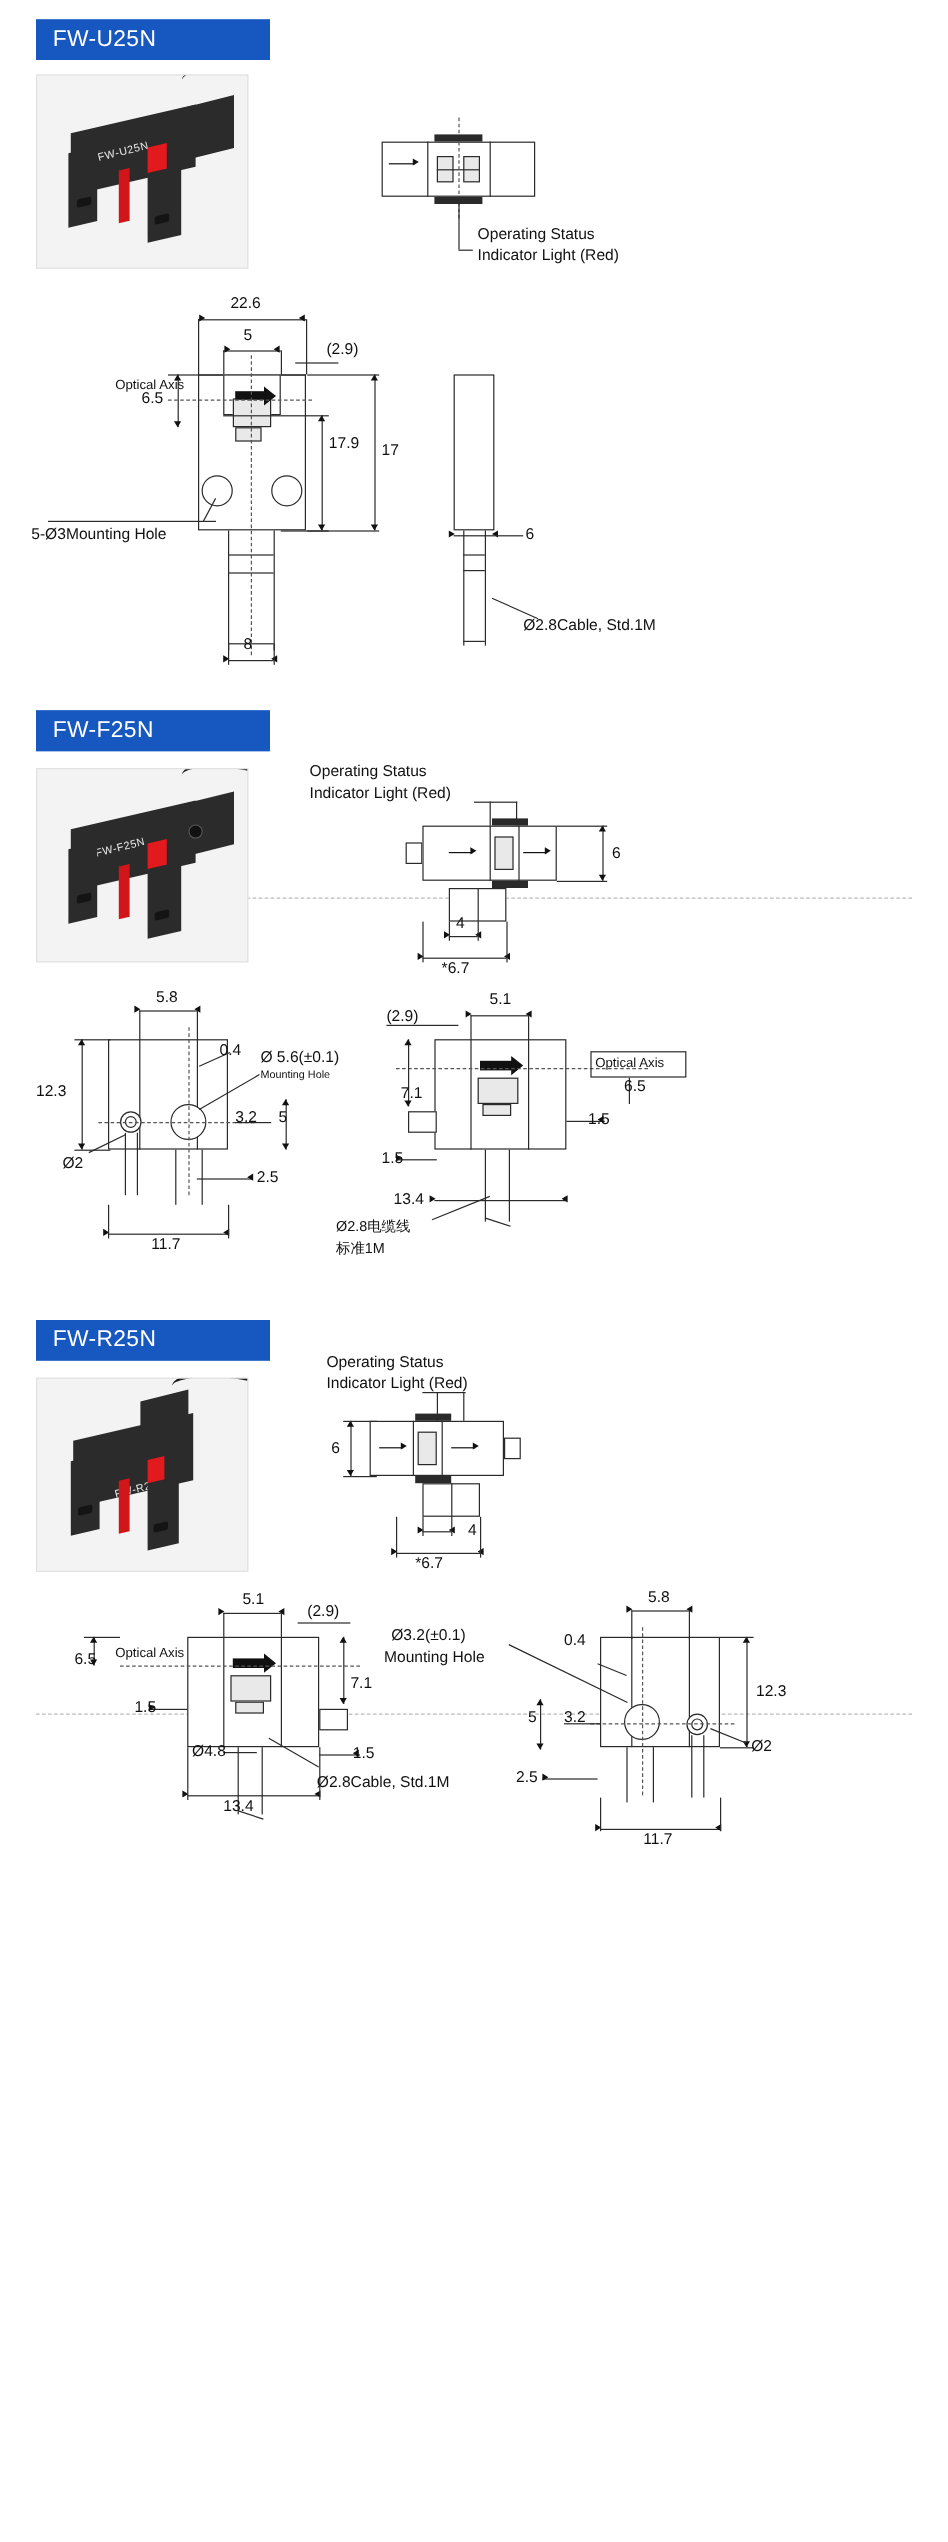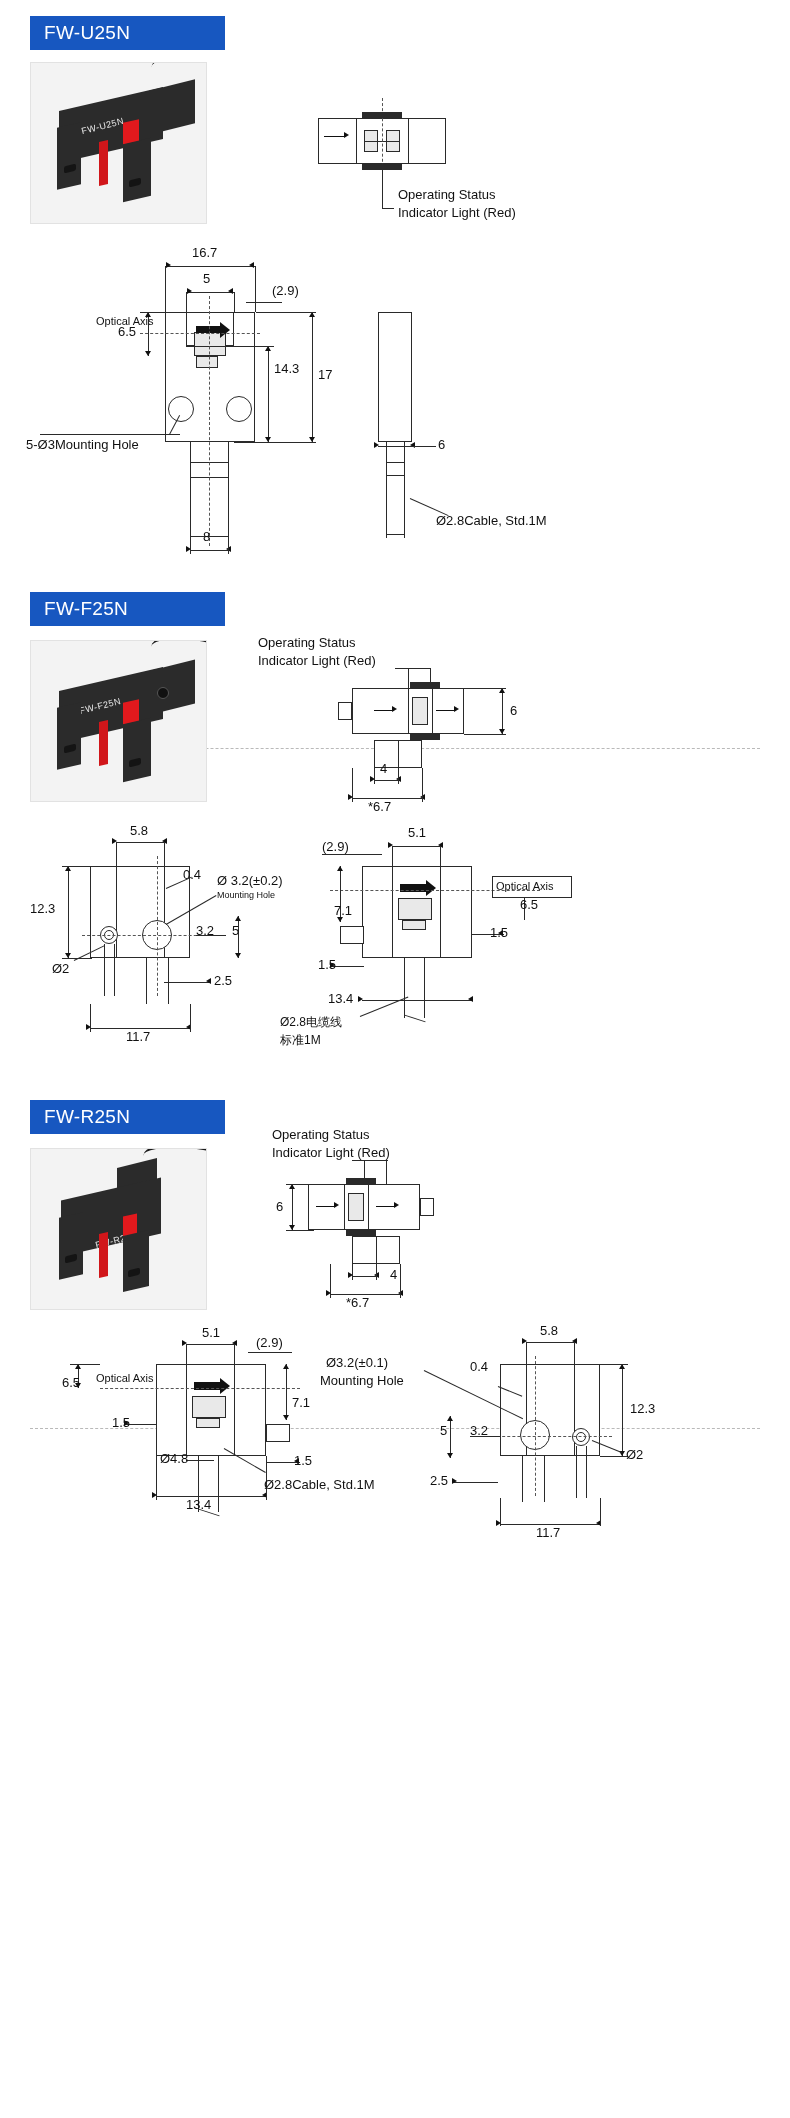--- a/index.html
+++ b/index.html
@@ -205,21 +205,21 @@
       <div class="ln v" style="left:228px; top:442px; height:100px;"></div>
       <div class="box" style="left:190px; top:462px; width:38px; height:16px; border-left:none; border-right:none;"></div>
       <div class="ln h" style="left:190px; top:536px; width:38px;"></div>
       <div class="dash-v" style="left:209px; top:296px; height:250px;"></div>
 
       <div class="ln h" style="left:165px; top:266px; width:90px;"></div>
       <div class="arrow-blk tri-r-sm" style="left:166px; top:262px;"></div>
       <div class="arrow-blk tri-l-sm" style="left:249px; top:262px;"></div>
       <div class="ln v" style="left:165px; top:266px; height:46px;"></div>
       <div class="ln v" style="left:255px; top:266px; height:46px;"></div>
-      <div class="txt" style="left:192px; top:246px;">16.7</div>
+      <div class="txt" style="left:192px; top:246px;">22.6</div>
 
       <div class="ln h" style="left:186px; top:292px; width:48px;"></div>
       <div class="arrow-blk tri-r-sm" style="left:187px; top:288px;"></div>
       <div class="arrow-blk tri-l-sm" style="left:228px; top:288px;"></div>
       <div class="ln v" style="left:186px; top:292px; height:20px;"></div>
       <div class="ln v" style="left:234px; top:292px; height:20px;"></div>
       <div class="txt" style="left:203px; top:272px;">5</div>
 
       <div class="ln h" style="left:246px; top:302px; width:36px;"></div>
       <div class="txt" style="left:272px; top:284px;">(2.9)</div>
@@ -230,21 +230,21 @@
       <div class="ln h" style="left:140px; top:312px; width:26px;"></div>
       <div class="dash-h" style="left:140px; top:333px; width:120px;"></div>
       <div class="txt" style="left:118px; top:325px;">6.5</div>
       <div class="txt sm" style="left:96px; top:315px;">Optical Axis</div>
 
       <div class="ln v" style="left:268px; top:346px; height:96px;"></div>
       <div class="arrow-blk tri-u-sm" style="left:265px; top:346px;"></div>
       <div class="arrow-blk tri-d-sm" style="left:265px; top:437px;"></div>
       <div class="ln h" style="left:234px; top:346px; width:40px;"></div>
       <div class="ln h" style="left:234px; top:442px; width:40px;"></div>
-      <div class="txt" style="left:274px; top:362px;">14.3</div>
+      <div class="txt" style="left:274px; top:362px;">17.9</div>
 
       <div class="ln v" style="left:312px; top:312px; height:130px;"></div>
       <div class="arrow-blk tri-u-sm" style="left:309px; top:312px;"></div>
       <div class="arrow-blk tri-d-sm" style="left:309px; top:437px;"></div>
       <div class="ln h" style="left:256px; top:312px; width:60px;"></div>
       <div class="ln h" style="left:256px; top:442px; width:60px;"></div>
       <div class="txt" style="left:318px; top:368px;">17</div>
 
       <div class="ln h" style="left:190px; top:550px; width:38px;"></div>
       <div class="arrow-blk tri-r-sm" style="left:186px; top:546px;"></div>
@@ -362,21 +362,21 @@
       <div class="ln h" style="left:116px; top:842px; width:48px;"></div>
       <div class="arrow-blk tri-r-sm" style="left:112px; top:838px;"></div>
       <div class="arrow-blk tri-l-sm" style="left:162px; top:838px;"></div>
       <div class="ln v" style="left:116px; top:842px; height:24px;"></div>
       <div class="ln v" style="left:164px; top:842px; height:24px;"></div>
       <div class="txt" style="left:130px; top:824px;">5.8</div>
 
       <div class="ln" style="left:166px; top:888px; width:28px; height:1px; transform:rotate(-24deg); transform-origin:left center;"></div>
       <div class="txt" style="left:183px; top:868px;">0.4</div>
 
-      <div class="txt" style="left:217px; top:874px;">Ø 3.2(±0.2)</div>
+      <div class="txt" style="left:217px; top:874px;">Ø 5.6(±0.1)</div>
       <div class="txt xs" style="left:217px; top:890px;">Mounting Hole</div>
       <div class="ln" style="left:166px; top:924px; width:58px; height:1px; transform:rotate(-30deg); transform-origin:left center;"></div>
 
       <div class="ln h" style="left:196px; top:935px; width:30px;"></div>
       <div class="txt" style="left:196px; top:924px;">3.2</div>
 
       <div class="ln v" style="left:238px; top:916px; height:42px;"></div>
       <div class="arrow-blk tri-u-sm" style="left:235px; top:916px;"></div>
       <div class="arrow-blk tri-d-sm" style="left:235px; top:953px;"></div>
       <div class="txt" style="left:232px; top:924px;">5</div>

